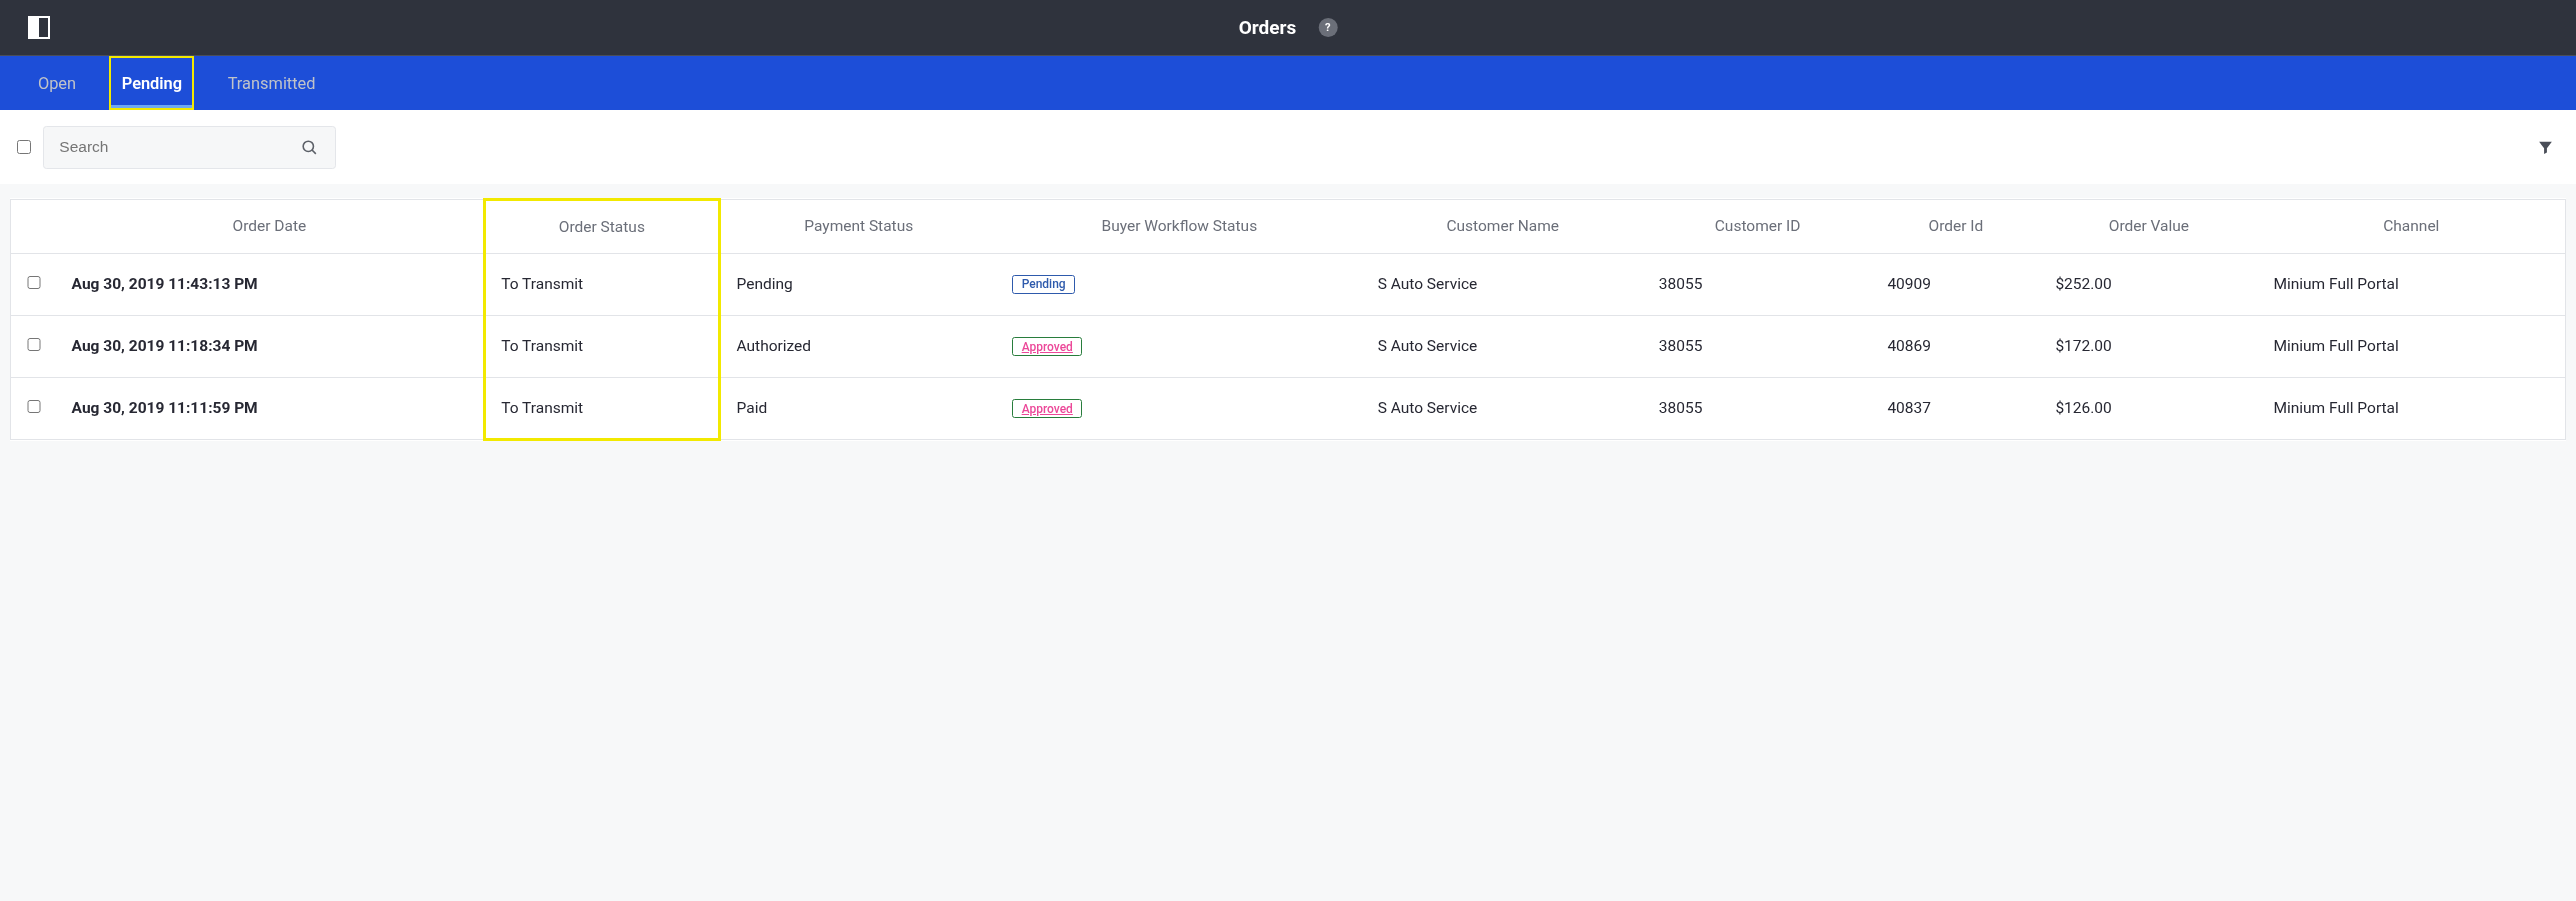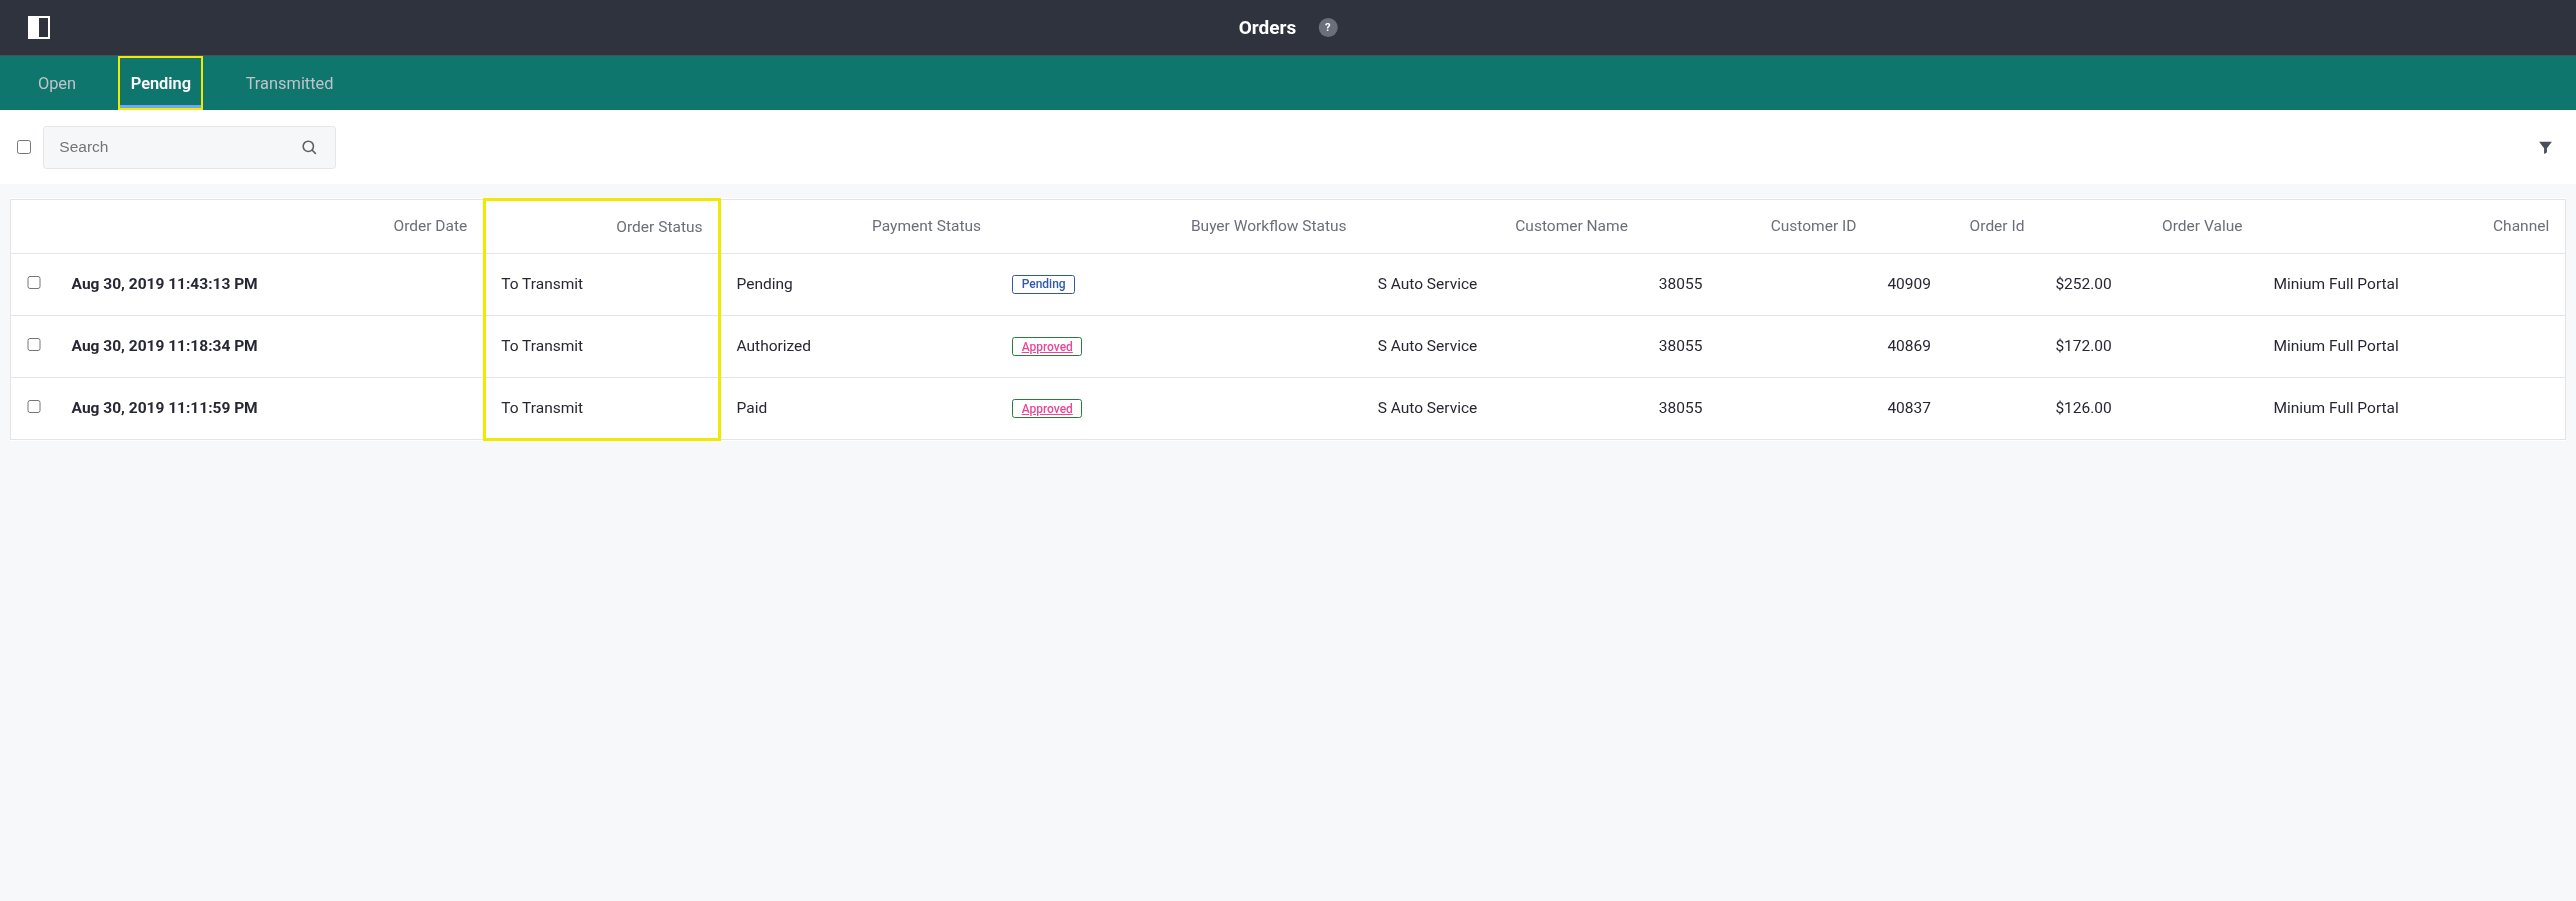--- a/index.html
+++ b/index.html
@@ -46,26 +46,26 @@
       border-radius: 50%;
       font-size: 11.2px;
       font-weight: 700;
       display: flex;
       align-items: center;
       justify-content: center;
       cursor: pointer;
     }
 
     .tabbar {
-      background: #0f766e;
+      background: #1d4ed8;
       height: 54px;
       display: flex;
       align-items: center;
       padding: 0 27.6px;
-      gap: 32px;
+      gap: 23px;
     }
     .tab {
       color: #c0c3c9;
       font-size: 16.4px;
       padding: 5.2px 10.3px;
       cursor: pointer;
       position: relative;
       height: 54px;
       display: flex;
       align-items: center;
@@ -138,21 +138,21 @@
       background: #f7f8f9;
     }
     table {
       border-collapse: collapse;
       width: 100%;
       min-width: 1293px;
       background: #fff;
       border: 0.9px solid #e2e4e8;
     }
     thead th {
-      text-align: right;
+      text-align: center;
       font-size: 15.5px;
       font-weight: 400;
       color: #6b6f79;
       padding: 17px 15.5px;
       border-bottom: 0.9px solid #e2e4e8;
       white-space: nowrap;
     }
     tbody td {
       font-size: 15.5px;
       color: #272833;

